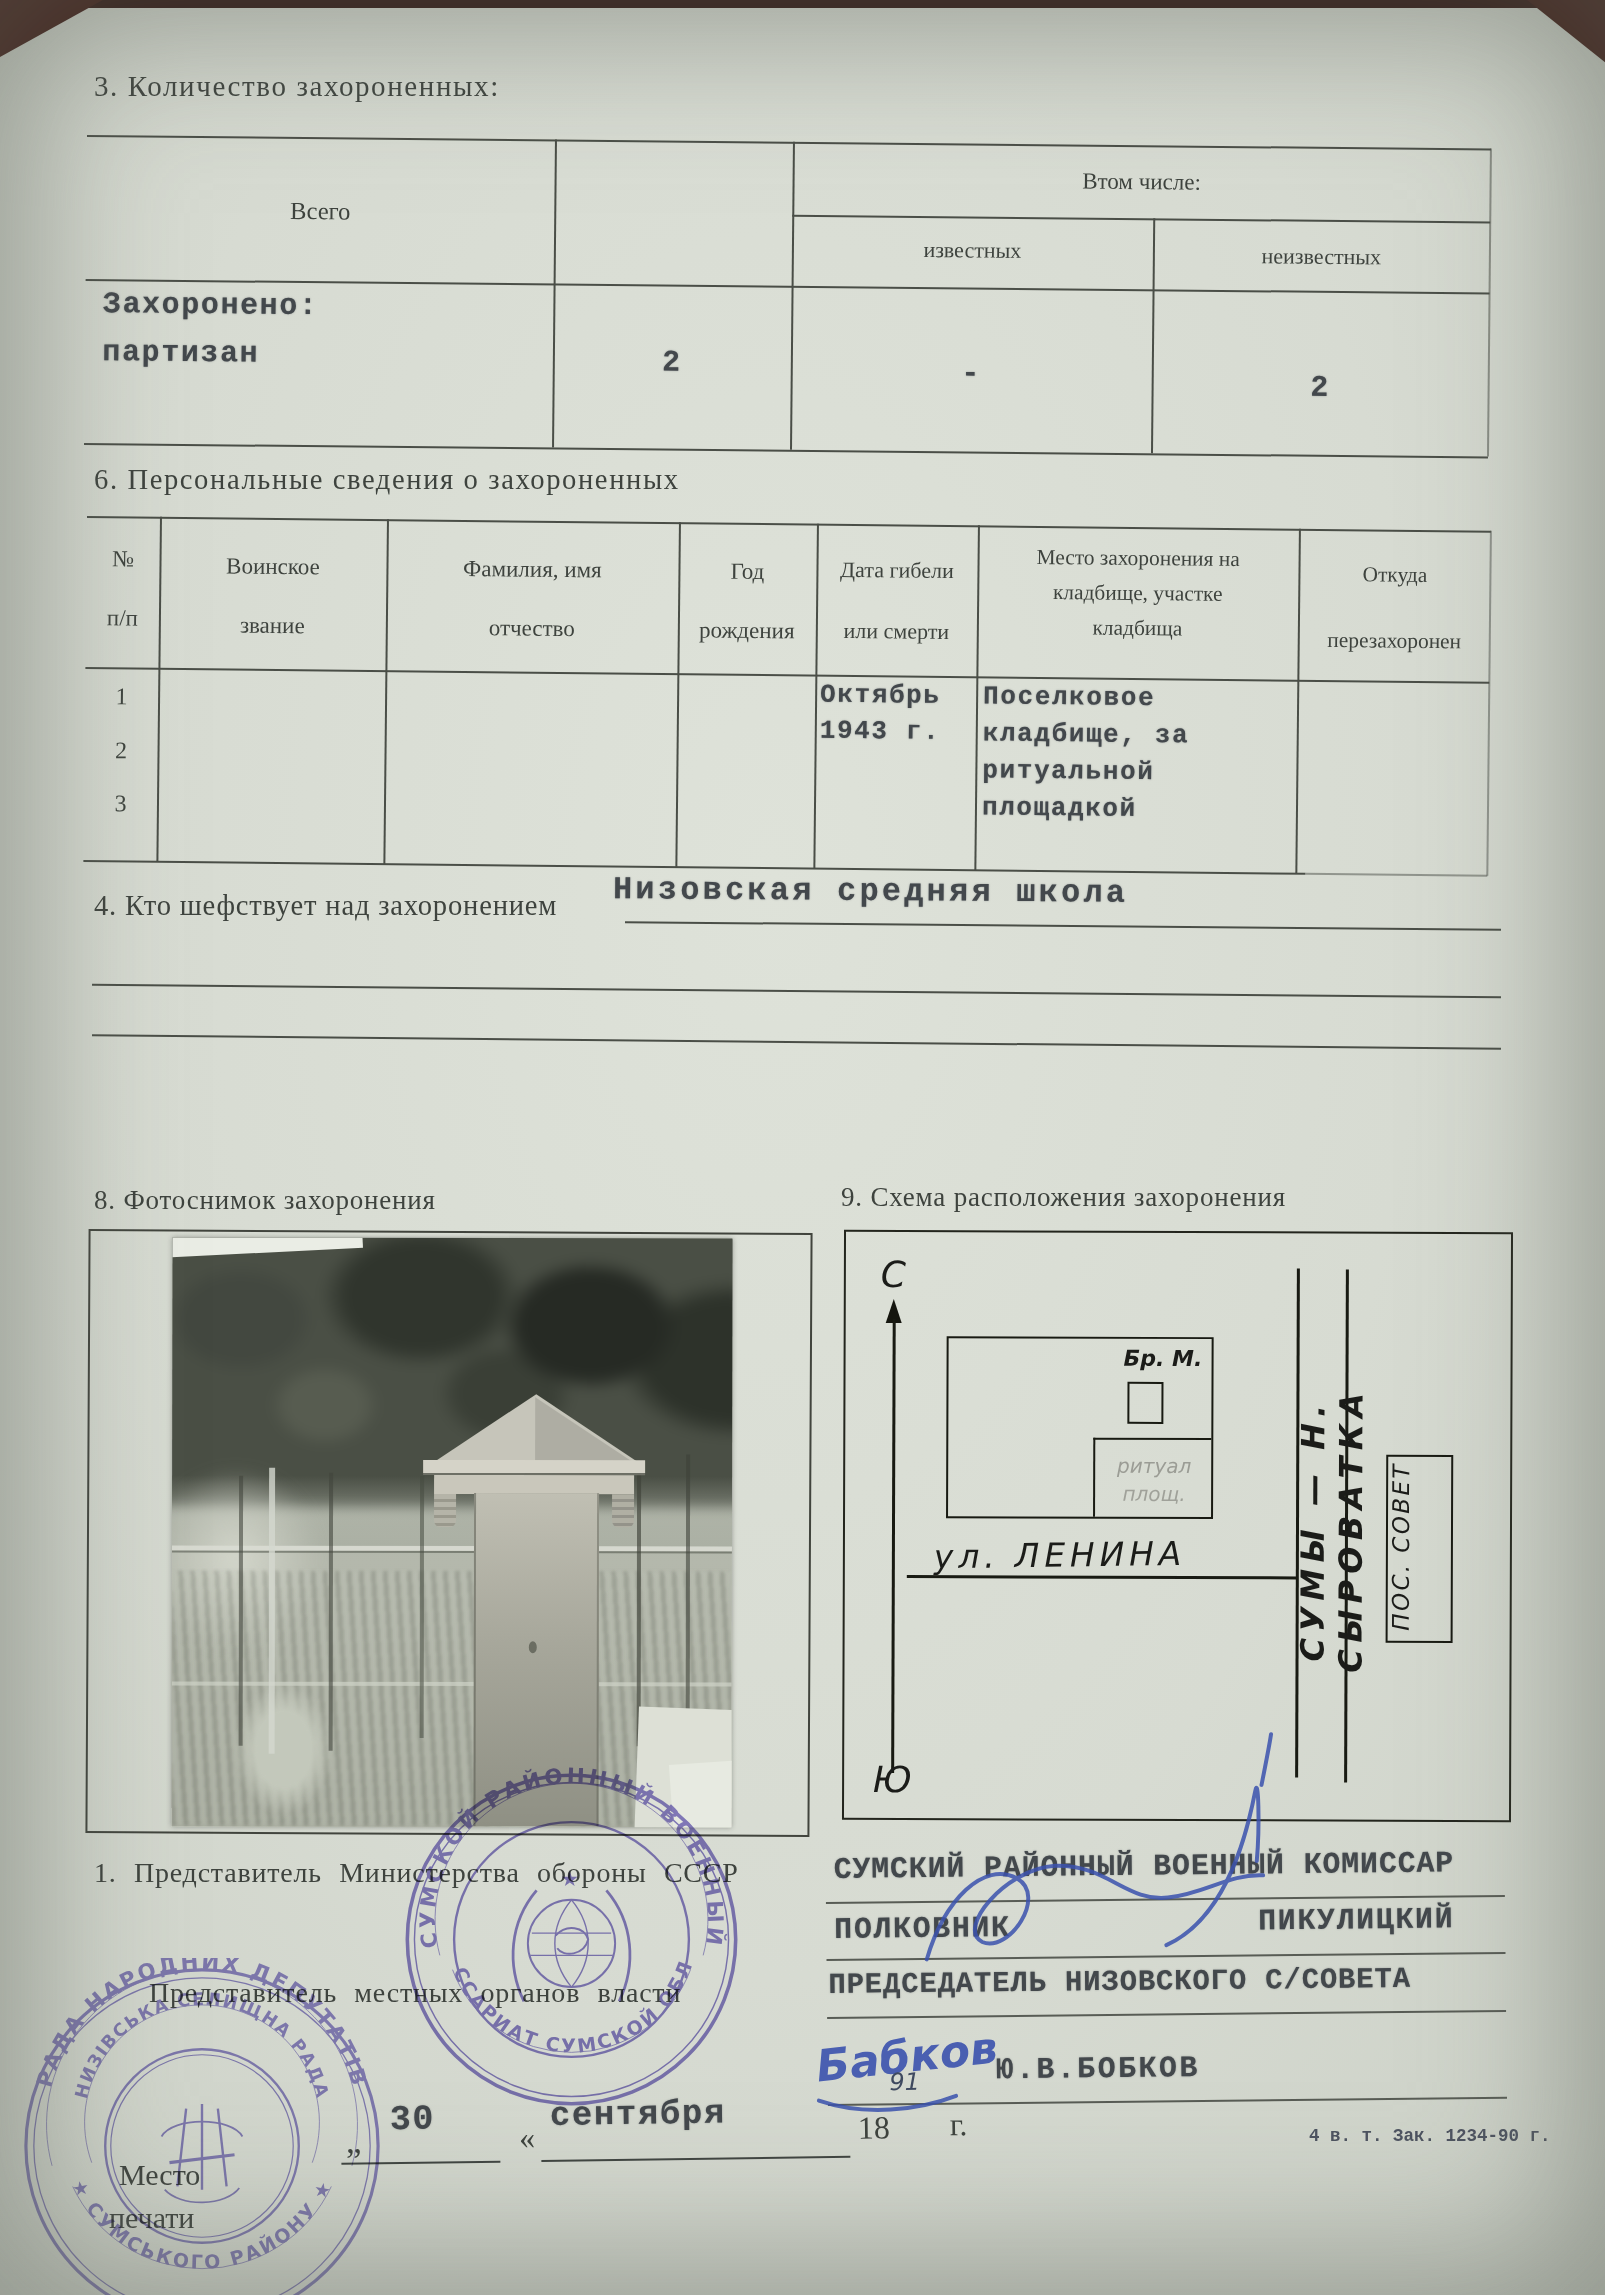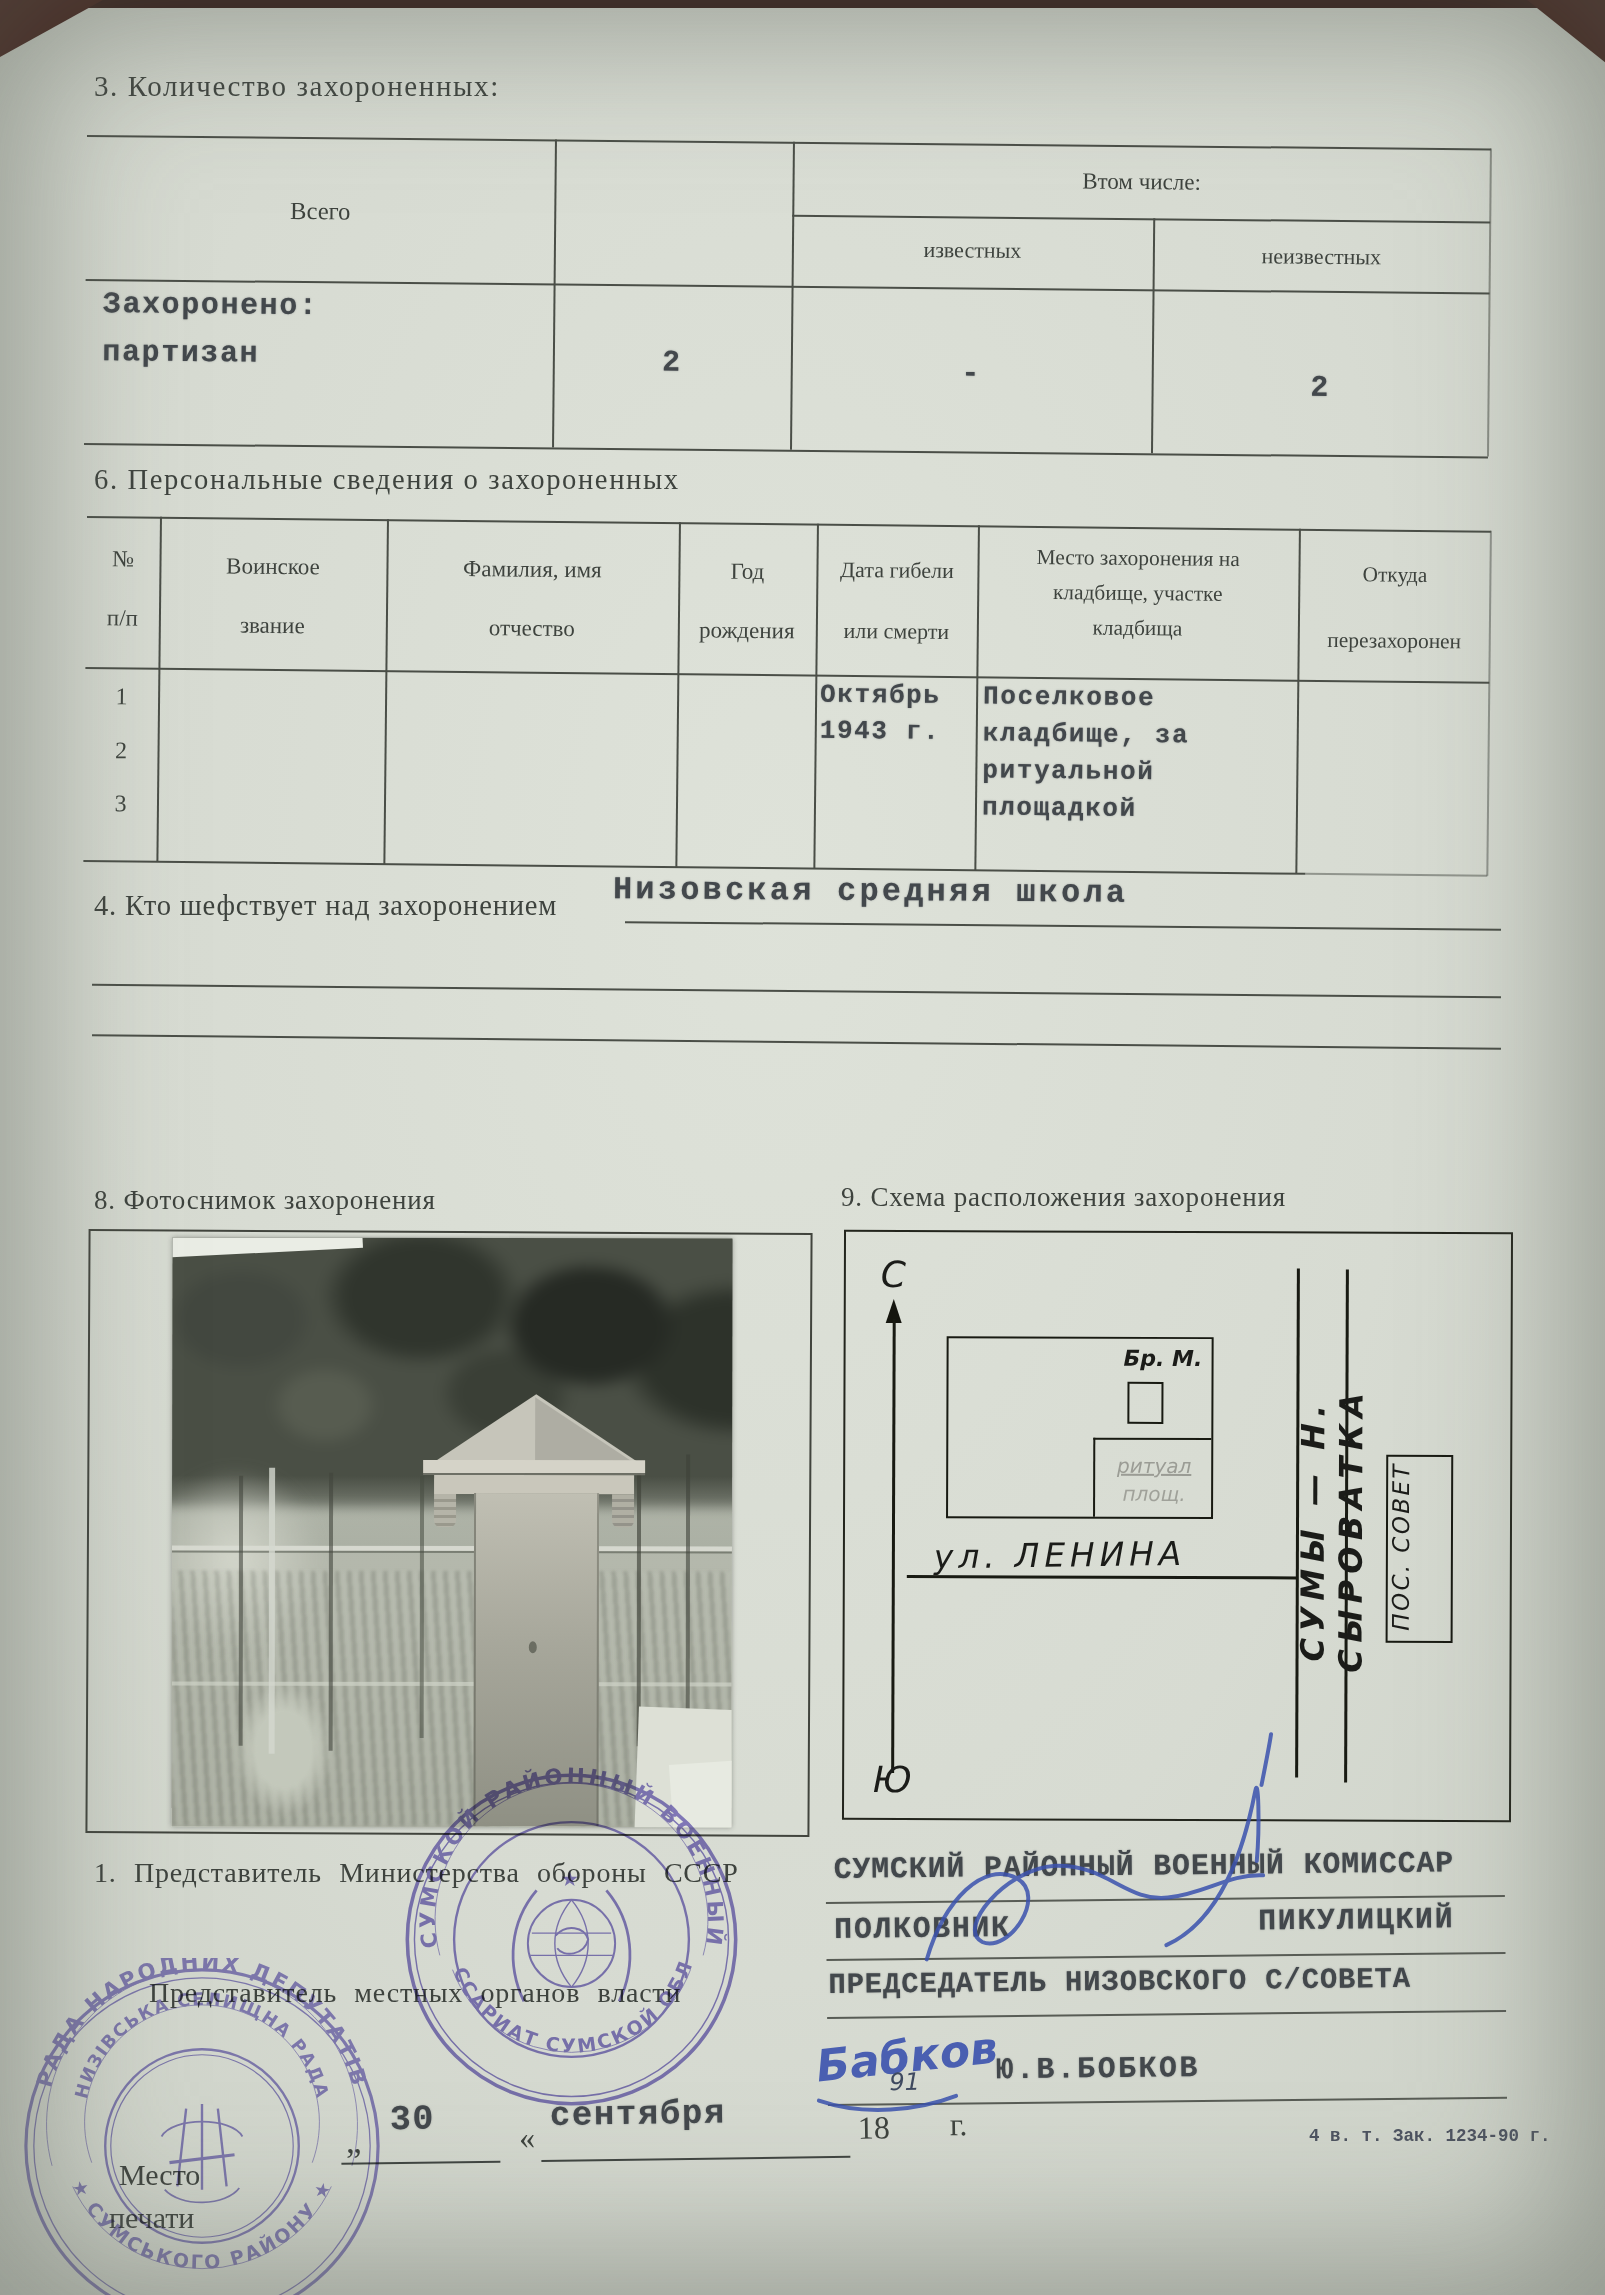--- a/index.html
+++ b/index.html
@@ -162,21 +162,21 @@
 
     <div class="abs hand" style="left:35px;top:22px;font-size:36px;">С</div>
     <div class="abs" style="left:40px;top:67px;width:0;height:0;border-left:8px solid transparent;border-right:8px solid transparent;border-bottom:24px solid #15160f;"></div>
     <div class="abs schline" style="left:47px;top:87px;width:3.2px;height:454px;"></div>
     <div class="abs hand" style="left:28.6px;top:527px;font-size:36px;">Ю</div>
 
     <div class="abs" style="left:101px;top:104px;width:263px;height:178px;border:2.8px solid #181a12;"></div>
     <div class="abs hand" style="left:278px;top:113px;font-size:22px;font-weight:bold;">Бр. М.</div>
     <div class="abs" style="left:282px;top:149px;width:32px;height:38px;border:2.8px solid #181a12;"></div>
     <div class="abs" style="left:248px;top:205px;width:116px;height:77px;border-top:2.4px solid #181a12;border-left:2.4px solid #181a12;"></div>
-    <div class="abs hand" style="left:255px;top:221px;width:108px;text-align:center;font-size:20px;color:rgba(122,122,115,.65);text-decoration:underline;">ритуал</div>
+    <div class="abs hand" style="left:255px;top:221px;width:108px;text-align:center;font-size:20px;color:rgba(122,122,115,.65);">ритуал</div>
     <div class="abs hand" style="left:255px;top:249px;width:108px;text-align:center;font-size:20px;color:rgba(122,122,115,.6);">площ.</div>
 
     <div class="abs hand" style="left:89px;top:303px;font-size:33px;letter-spacing:4.8px;transform:rotate(-1deg);">ул. ЛЕНИНА</div>
     <div class="abs schline" style="left:62px;top:343px;width:390px;height:3.2px;"></div>
 
     <div class="abs schline" style="left:451px;top:35px;width:3.2px;height:509px;"></div>
     <div class="abs schline" style="left:500px;top:36px;width:3.2px;height:513px;"></div>
     <div class="abs hand vtext" style="left:449px;top:41px;width:52px;height:511px;font-size:32px;letter-spacing:6.3px;font-weight:bold;">СУМЫ — Н. СЫРОВАТКА</div>
 
     <div class="abs" style="left:541px;top:221px;width:63px;height:184px;border:2.8px solid #181a12;">

